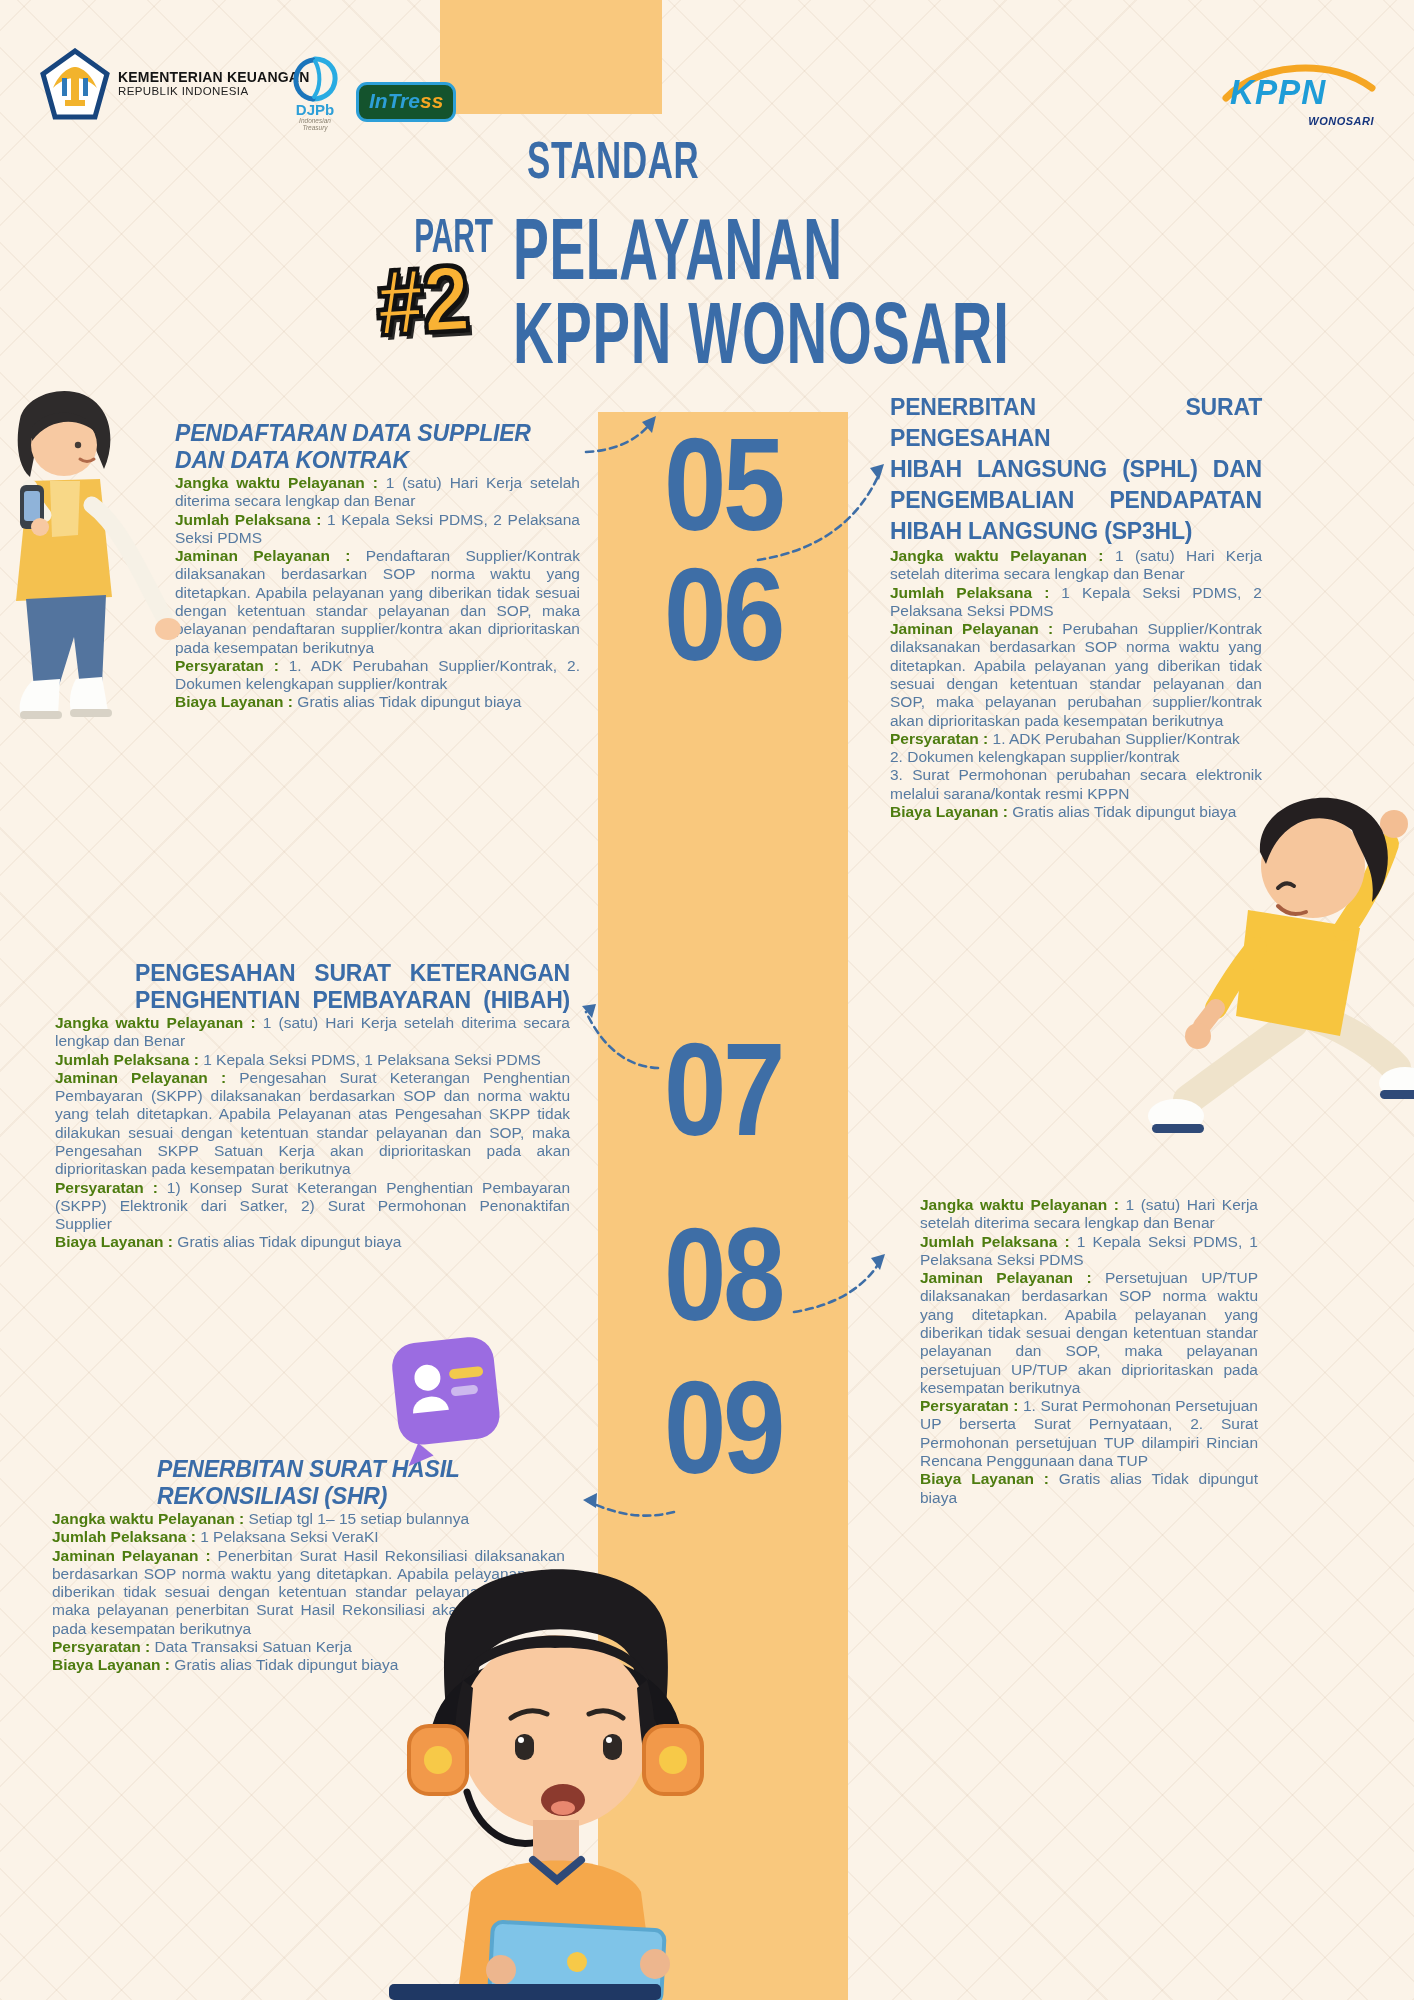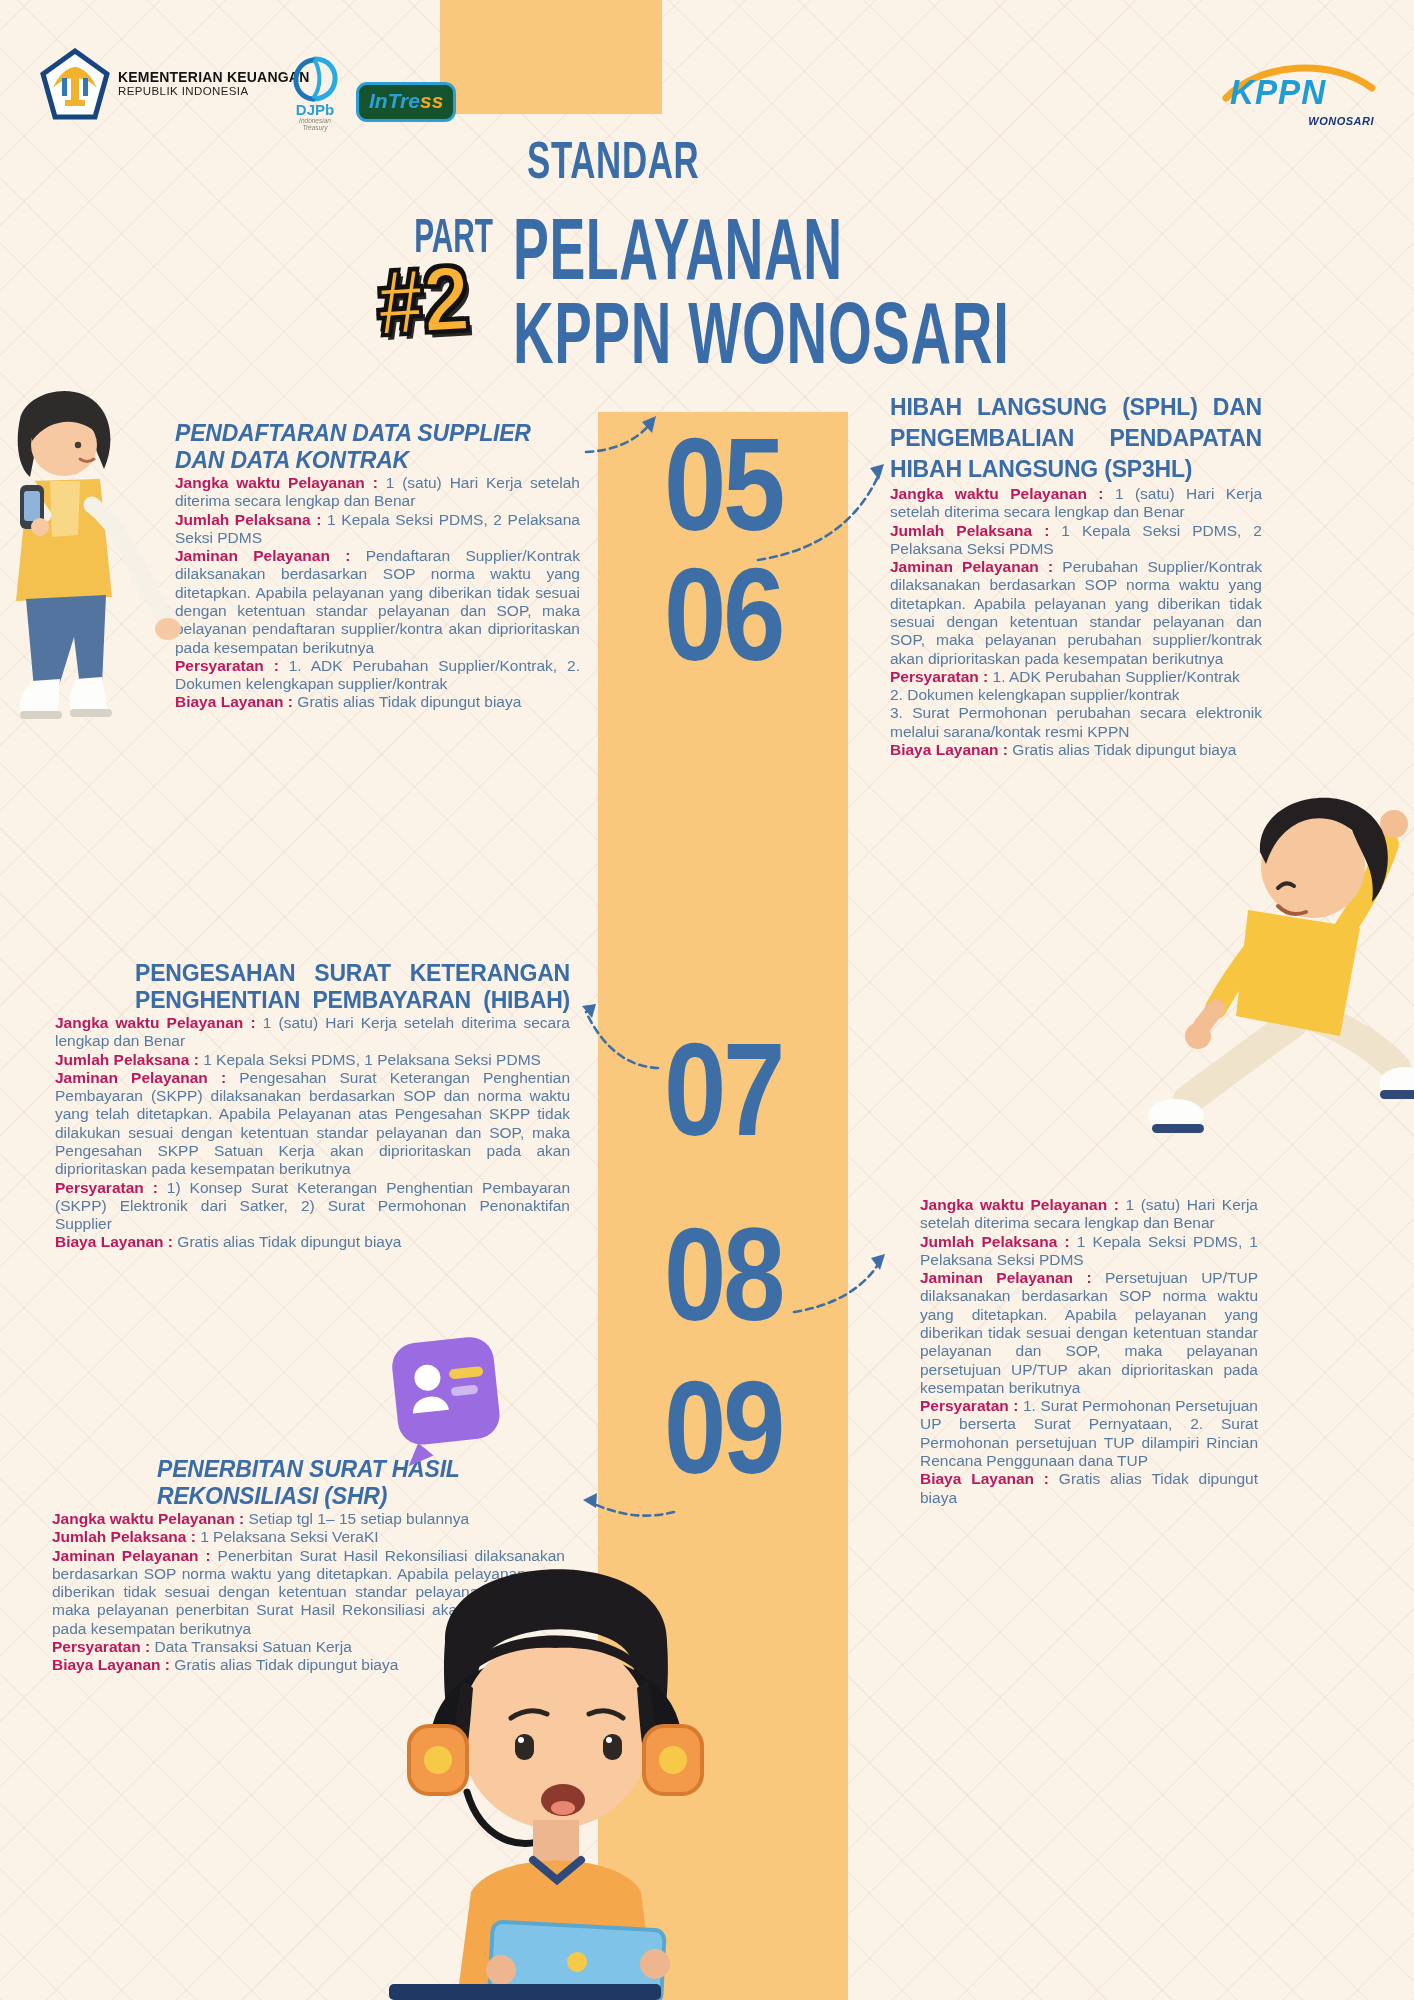--- a/index.html
+++ b/index.html
@@ -40,21 +40,21 @@
     text-shadow:3px 3px 0 #121212,-3px 3px 0 #121212,3px -3px 0 #121212,-3px -3px 0 #121212,5px 6px 0 rgba(18,18,18,0.9);
     transform:scaleX(0.9) rotate(-3deg);transform-origin:center;}
 
   
   .num{position:absolute;left:598px;width:250px;text-align:center;font-size:132px;line-height:1;font-weight:bold;color:#3E6EA6;letter-spacing:-4px;transform:scaleX(0.85);}
 
   
   .sec{position:absolute;color:#567AA1;font-size:15.5px;line-height:1.18;}
   .sec p{margin:0;text-align:justify;}
   .sec p.single{text-align:left;}
-  .sec strong{color:#be185d;font-weight:bold;}
+  .sec strong{color:#4d7c0f;font-weight:bold;}
   .prelines{white-space:pre-line;}
   .sh{margin:0;font-weight:bold;color:#3A6CA8;font-size:23px;letter-spacing:-0.2px;}
   .sh div{line-height:27px;}
   .sh.right{text-align:left;font-style:italic;}
   .sh.just div{text-align:justify;text-align-last:justify;}
   .sh.just div.lastleft{text-align-last:left;}
   .s2 .sh div{line-height:31px;}  .mt9{margin-top:9px;}  .mt11{margin-top:11px;}
   .mt13{margin-top:13px;} .mt15{margin-top:15px;} .mt16{margin-top:16px;}
   .mt18{margin-top:18px;} .mt20{margin-top:20px;} .mt22{margin-top:22px;}
   .mt26{margin-top:26px;} .mt28{margin-top:28px;} .mt30{margin-top:30px;}
@@ -151,20 +151,21 @@
     </h2>
     <p class="mt16"><strong>Jangka waktu Pelayanan : </strong><span>1 (satu) Hari Kerja setelah diterima secara lengkap dan Benar</span></p>
     <p class="mt9"><strong>Jumlah Pelaksana : </strong><span>1 Kepala Seksi PDMS, 2 Pelaksana Seksi PDMS</span></p>
     <p class="mt26"><strong>Jaminan Pelayanan : </strong><span>Pendaftaran Supplier/Kontrak dilaksanakan berdasarkan SOP norma waktu yang ditetapkan. Apabila pelayanan yang diberikan tidak sesuai dengan ketentuan standar pelayanan dan SOP, maka pelayanan pendaftaran supplier/kontra akan diprioritaskan pada kesempatan berikutnya</span></p>
     <p class="mt30"><strong>Persyaratan : </strong><span>1. ADK Perubahan Supplier/Kontrak, 2. Dokumen kelengkapan supplier/kontrak</span></p>
     <p class="mt18"><strong>Biaya Layanan : </strong><span>Gratis alias Tidak dipungut biaya</span></p>
   </section>
 
   <section class="sec s2">
     <h2 class="sh just">
+      <div>PENERBITAN SURAT PENGESAHAN</div>
       <div>HIBAH LANGSUNG (SPHL) DAN</div>
       <div>PENGEMBALIAN PENDAPATAN</div>
       <div class="lastleft">HIBAH LANGSUNG (SP3HL)</div>
     </h2>
     <p class="mt30"><strong>Jangka waktu Pelayanan : </strong><span>1 (satu) Hari Kerja setelah diterima secara lengkap dan Benar</span></p>
     <p class="mt9"><strong>Jumlah Pelaksana : </strong><span>1 Kepala Seksi PDMS, 2 Pelaksana Seksi PDMS</span></p>
     <p class="mt16"><strong>Jaminan Pelayanan : </strong><span>Perubahan Supplier/Kontrak dilaksanakan berdasarkan SOP norma waktu yang ditetapkan. Apabila pelayanan yang diberikan tidak sesuai dengan ketentuan standar pelayanan dan SOP, maka pelayanan perubahan supplier/kontrak akan diprioritaskan pada kesempatan berikutnya</span></p>
     <p class="mt16"><strong>Persyaratan : </strong><span class="prelines">1. ADK Perubahan Supplier/Kontrak
 2. Dokumen kelengkapan supplier/kontrak
 3. Surat Permohonan perubahan secara elektronik melalui sarana/kontak resmi KPPN</span></p>

